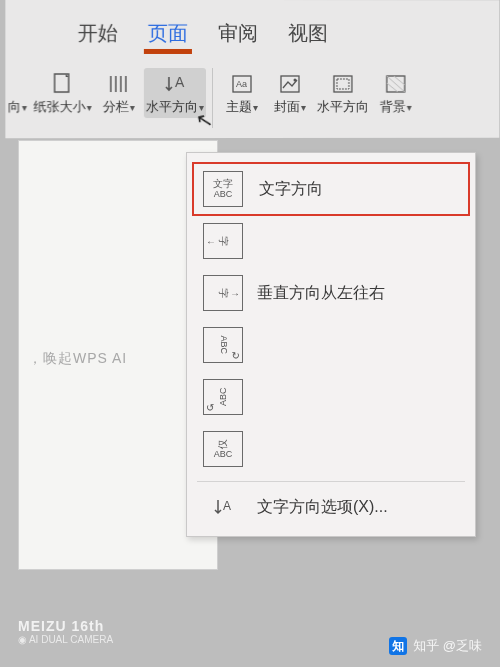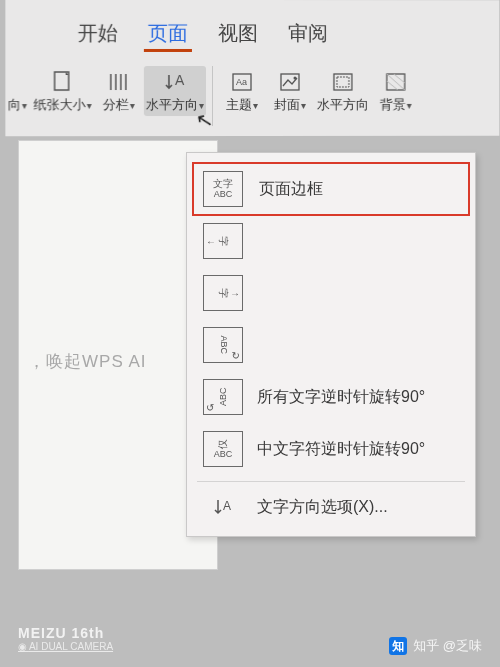--- a/index.html
+++ b/index.html
@@ -13,21 +13,21 @@
       position: absolute; top: 0; left: 6px; right: 0;
       background: #e9e8e8;
       transform: perspective(1600px) rotateY(1deg);
     }
     .tabs {
       display: flex; gap: 22px;
       padding: 18px 0 10px 68px;
       font-size: 20px; color: #444;
     }
     .tab { padding: 2px 4px; cursor: pointer; }
-    .tab.active { color: #2a6ae0; border-bottom: 3px solid #c2410c; }
+    .tab.active { color: #2a6ae0; border-bottom: 5px solid #c2410c; }
     .toolbar {
       display: flex; align-items: flex-start;
       padding: 4px 0 10px 0; gap: 2px;
     }
     .sep { width: 1px; height: 60px; background: #c5c5c5; margin: 0 4px; }
     .tool {
       display: flex; flex-direction: column; align-items: center;
       min-width: 46px; padding: 2px 2px; font-size: 13px; color: #333;
       cursor: pointer;
     }
@@ -35,21 +35,21 @@
     .tool .lb { display: flex; align-items: center; gap: 1px; }
     .caret { font-size: 10px; color: #555; }
     .tool.pressed { background: #d0d0d0; border-radius: 3px; }
     .tool.first { min-width: 24px; }
     .docbg {
       position: absolute; top: 140px; left: 18px; width: 200px; height: 430px;
       background: #f5f5f3; border: 1px solid #cfcfcf;
     }
     .doct {
       position: absolute; top: 350px; left: 28px;
-      color: #a8a8a8; font-size: 17px; letter-spacing: 1px; text-align: center;
+      color: #a8a8a8; font-size: 14px; letter-spacing: 1px; text-align: center;
     }
     .menu {
       position: absolute; top: 152px; left: 186px;
       width: 290px; background: #f4f2f2;
       border: 1px solid #c9c8c8; box-shadow: 2px 3px 6px rgba(0,0,0,0.15);
       padding: 10px 6px;
     }
     .mi {
       display: flex; align-items: center; gap: 14px;
       padding: 8px 10px; font-size: 16px; color: #3a3a3a;
@@ -65,46 +65,46 @@
     .mic .cj { font-size: 10px; }
     .mic.rot .cj { transform: rotate(90deg); }
     .mic .ar { position: absolute; font-size: 10px; }
     .mdiv { height: 1px; background: #d4d3d3; margin: 6px 4px; }
     .cursor {
       position: absolute; top: 108px; left: 196px;
       font-size: 20px; color: #222; transform: rotate(-12deg);
       pointer-events: none;
     }
     .wm-l {
-      position: absolute; bottom: 15px; left: 18px;
+      position: absolute; bottom: 22px; left: 18px;
       color: rgba(255,255,255,0.8); font-size: 14px;
     }
     .wm-l .b { font-weight: bold; letter-spacing: 1px; }
-    .wm-l .s { font-size: 10px; opacity: .85; text-decoration: underline; }
+    .wm-l .s { font-size: 10px; opacity: .85; }
     .wm-r {
       position: absolute; bottom: 12px; right: 18px;
       display: flex; align-items: center; gap: 6px;
       color: rgba(255,255,255,0.85); font-size: 13px;
     }
     .zh {
       width: 18px; height: 18px; border-radius: 3px;
       background: #1074e6; color: #fff; font-size: 12px;
       display: flex; align-items: center; justify-content: center; font-weight: bold;
     }
     svg { display: block; }
   </style>
 </head>
 <body>
 
 <div class="panel">
   <div class="tabs">
     <div class="tab">开始</div>
     <div class="tab active">页面</div>
+    <div class="tab">审阅</div>
     <div class="tab">视图</div>
-    <div class="tab">审阅</div>
   </div>
 
   <div class="toolbar">
     <div class="tool first">
       <span class="ic"></span>
       <span class="lb">
           <span>向</span>
           <span class="caret">▾</span>
         </span>
     </div>
@@ -202,53 +202,52 @@
 
 <div class="docbg"></div>
 <div class="doct">，唤起WPS AI</div>
 
 <div class="menu">
   <div class="mi first">
     <div class="mic">
         <div class="cj">文字</div>
         <div>ABC</div>
       </div>
-    <span>页面边框</span>
+    <span>文字方向</span>
   </div>
   <div class="mi">
     <div class="mic rot">
         <div class="cj">字</div>
         <span class="ar" style="left:2px">←</span>
       </div>
   </div>
   <div class="mi">
     <div class="mic rot">
         <div class="cj">字</div>
         <span class="ar" style="right:2px">→</span>
       </div>
+    <span>垂直方向从左往右</span>
   </div>
   <div class="mi">
     <div class="mic">
         <div style="transform:rotate(90deg)">ABC</div>
         <span class="ar" style="bottom:1px;right:2px">↻</span>
       </div>
   </div>
   <div class="mi">
     <div class="mic">
         <div style="transform:rotate(-90deg)">ABC</div>
         <span class="ar" style="bottom:1px;left:2px">↺</span>
       </div>
-    <span>所有文字逆时针旋转90°</span>
   </div>
   <div class="mi">
     <div class="mic">
         <div class="cj" style="transform:rotate(-90deg)">仅</div>
         <div>ABC</div>
       </div>
-    <span>中文字符逆时针旋转90°</span>
   </div>
   <div class="mdiv"></div>
   <div class="mi">
     <div style="width:40px;display:flex;justify-content:center">
       <svg width="22" height="22" viewBox="0 0 22 22">
           <path d="M6 4 L6 17 M3 14 L6 17 L9 14" stroke="#555" stroke-width="1.5" fill="none"></path>
           <text x="11" y="14" font-size="12" fill="#555">A</text>
         </svg>
     </div>
     <span>文字方向选项(X)...</span>

